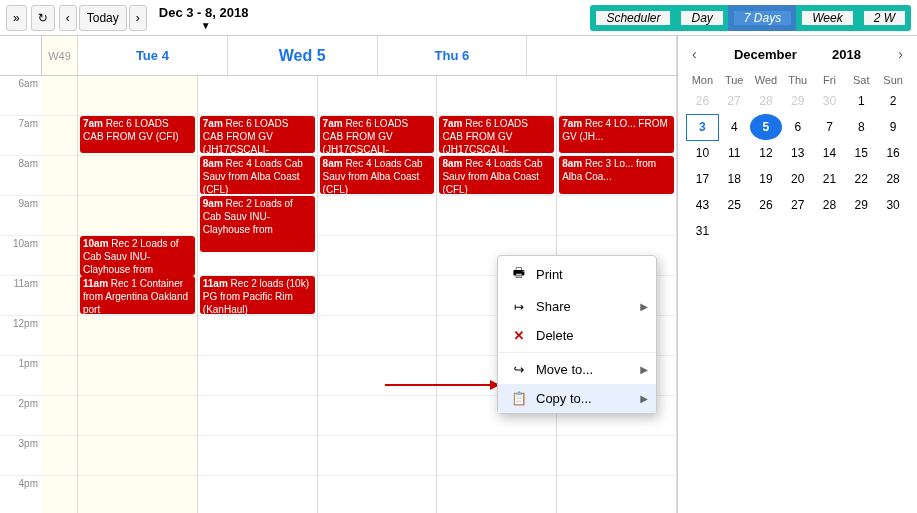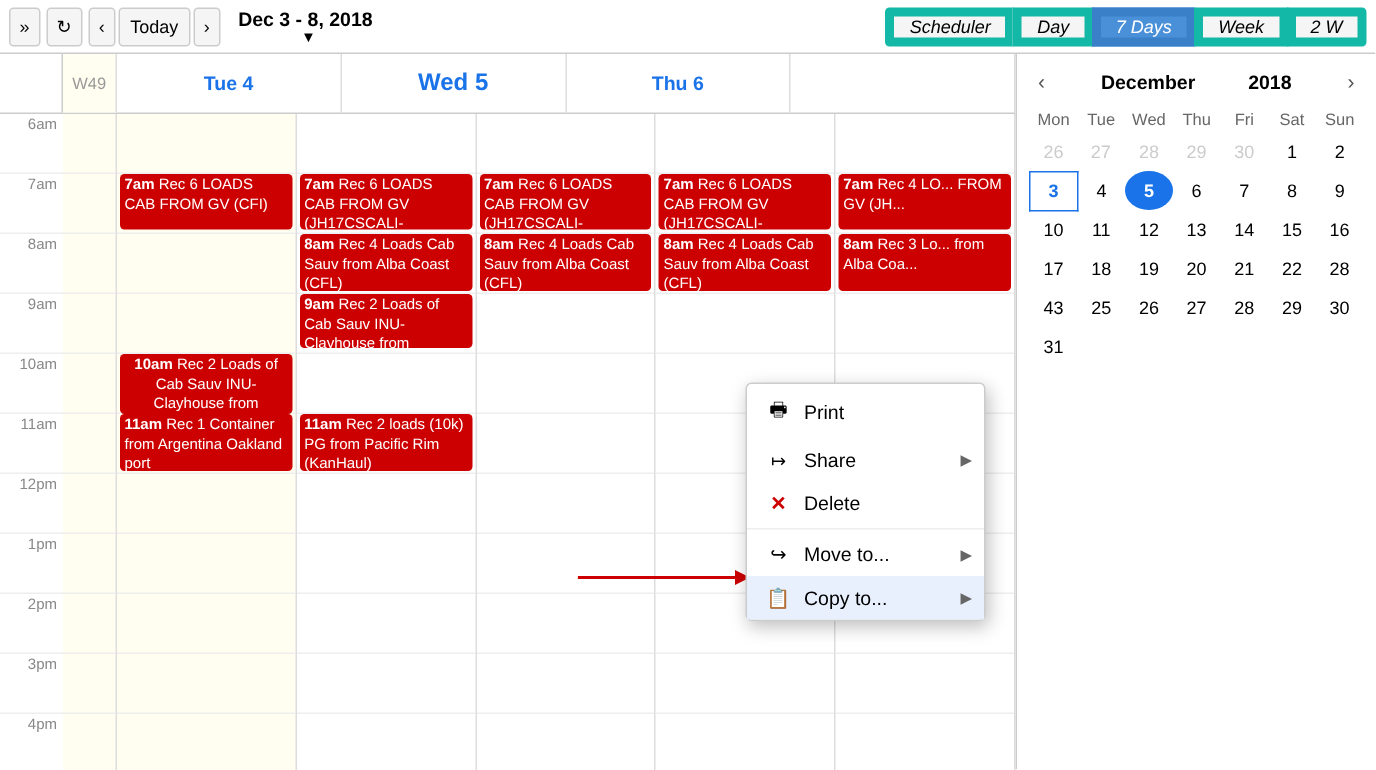--- a/index.html
+++ b/index.html
@@ -343,21 +343,21 @@
             <div class="day-col-slot" style="height:40px;border-bottom:1px solid #eee;"></div>
             <div class="day-col-slot" style="height:40px;border-bottom:1px solid #eee;"></div>
             <div class="day-col-slot" style="height:40px;border-bottom:1px solid #eee;"></div>
             <div class="day-col-slot" style="height:40px;border-bottom:1px solid #eee;"></div>
             <div class="day-col-slot" style="height:40px;border-bottom:1px solid #eee;"></div>
             <div class="day-col-slot" style="height:40px;border-bottom:1px solid #eee;"></div>
 
             <div class="event" style="top:40px; height:37px;">
               <span class="event-time">7am</span> Rec 6 LOADS CAB FROM GV (CFI)
             </div>
-            <div class="event" style="top:160px; height:40px;text-align:center;">
+            <div class="event" style="top:160px; height:40px;">
               <span class="event-time">10am</span> Rec 2 Loads of Cab Sauv INU-Clayhouse from
             </div>
             <div class="event" style="top:200px; height:38px;">
               <span class="event-time">11am</span> Rec 1 Container from Argentina Oakland port
             </div>
           </div>
 
           <div class="day-col">
             <div class="day-col-slot" style="height:40px;border-bottom:1px solid #eee;"></div>
             <div class="day-col-slot" style="height:40px;border-bottom:1px solid #eee;"></div>
@@ -370,21 +370,21 @@
             <div class="day-col-slot" style="height:40px;border-bottom:1px solid #eee;"></div>
             <div class="day-col-slot" style="height:40px;border-bottom:1px solid #eee;"></div>
             <div class="day-col-slot" style="height:40px;border-bottom:1px solid #eee;"></div>
 
             <div class="event" style="top:40px; height:37px;">
               <span class="event-time">7am</span> Rec 6 LOADS CAB FROM GV (JH17CSCALI-
             </div>
             <div class="event" style="top:80px; height:38px;">
               <span class="event-time">8am</span> Rec 4 Loads Cab Sauv from Alba Coast (CFL)
             </div>
-            <div class="event" style="top:120px; height:36px;">
+            <div class="event" style="top:120px; height:56px;">
               <span class="event-time">9am</span> Rec 2 Loads of Cab Sauv INU-Clayhouse from
             </div>
             <div class="event" style="top:200px; height:38px;">
               <span class="event-time">11am</span> Rec 2 loads (10k) PG from Pacific Rim (KanHaul)
             </div>
           </div>
 
           <div class="day-col">
             <div class="day-col-slot" style="height:40px;border-bottom:1px solid #eee;"></div>
             <div class="day-col-slot" style="height:40px;border-bottom:1px solid #eee;"></div>

